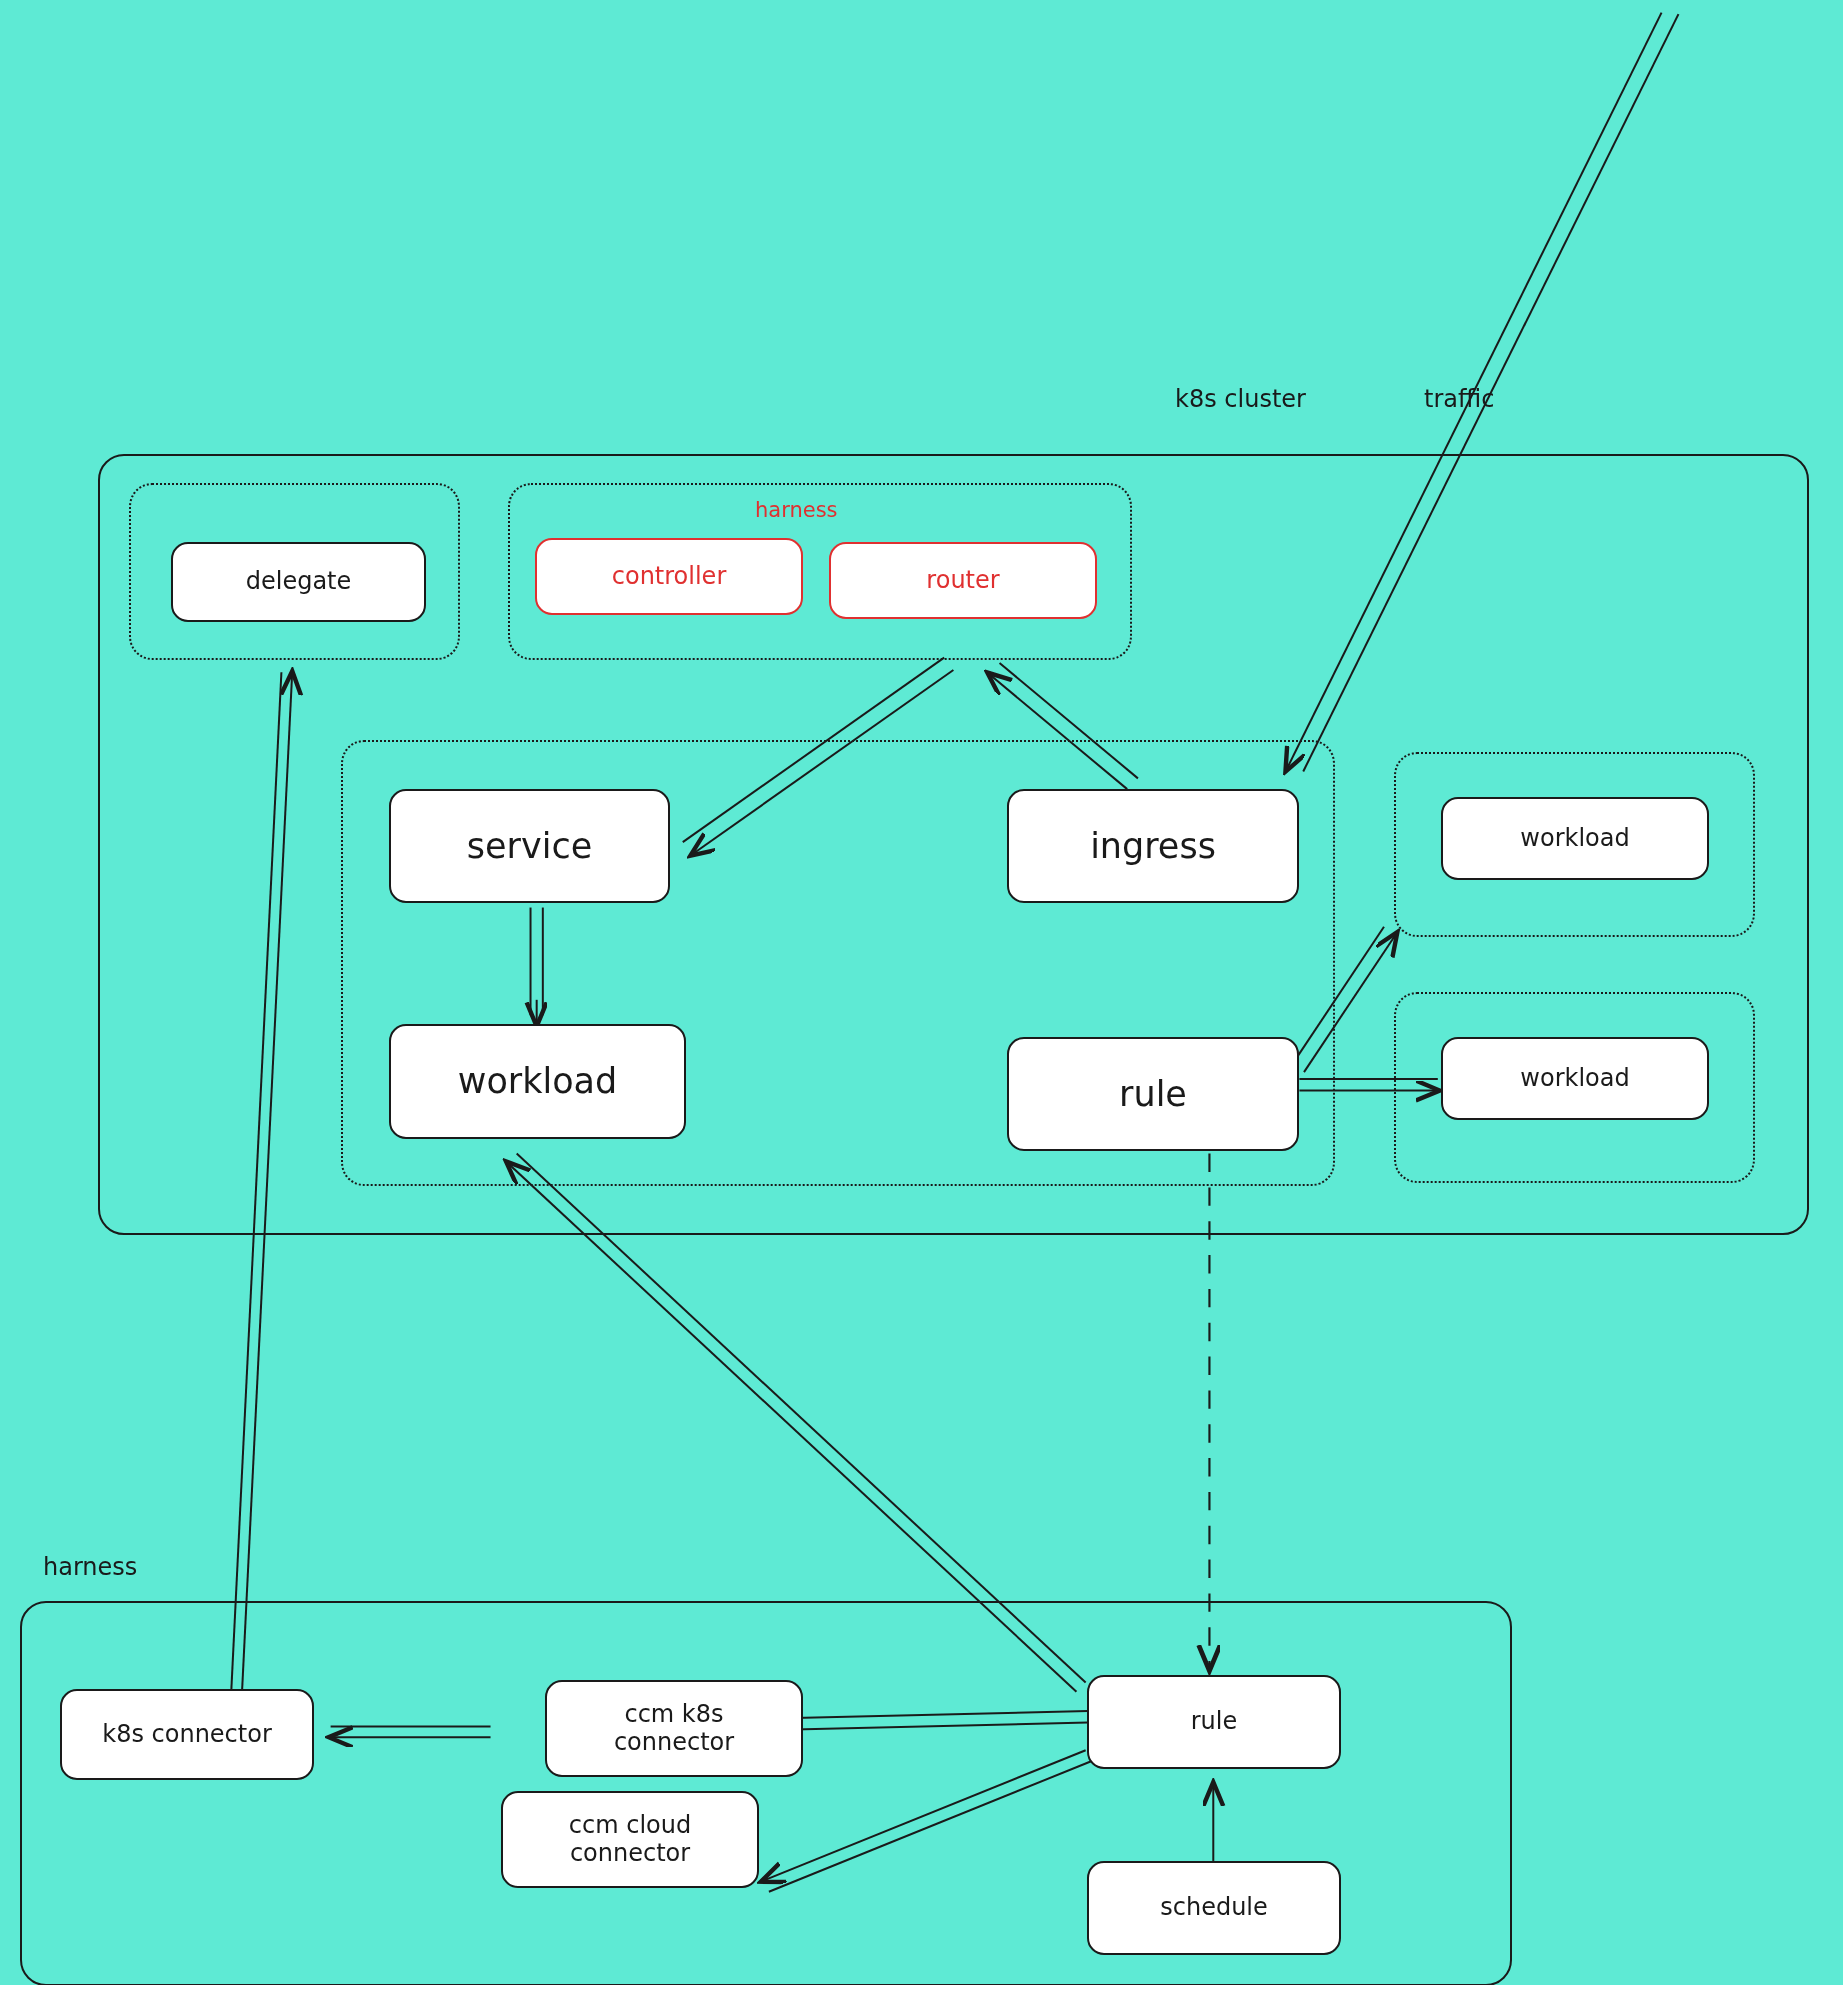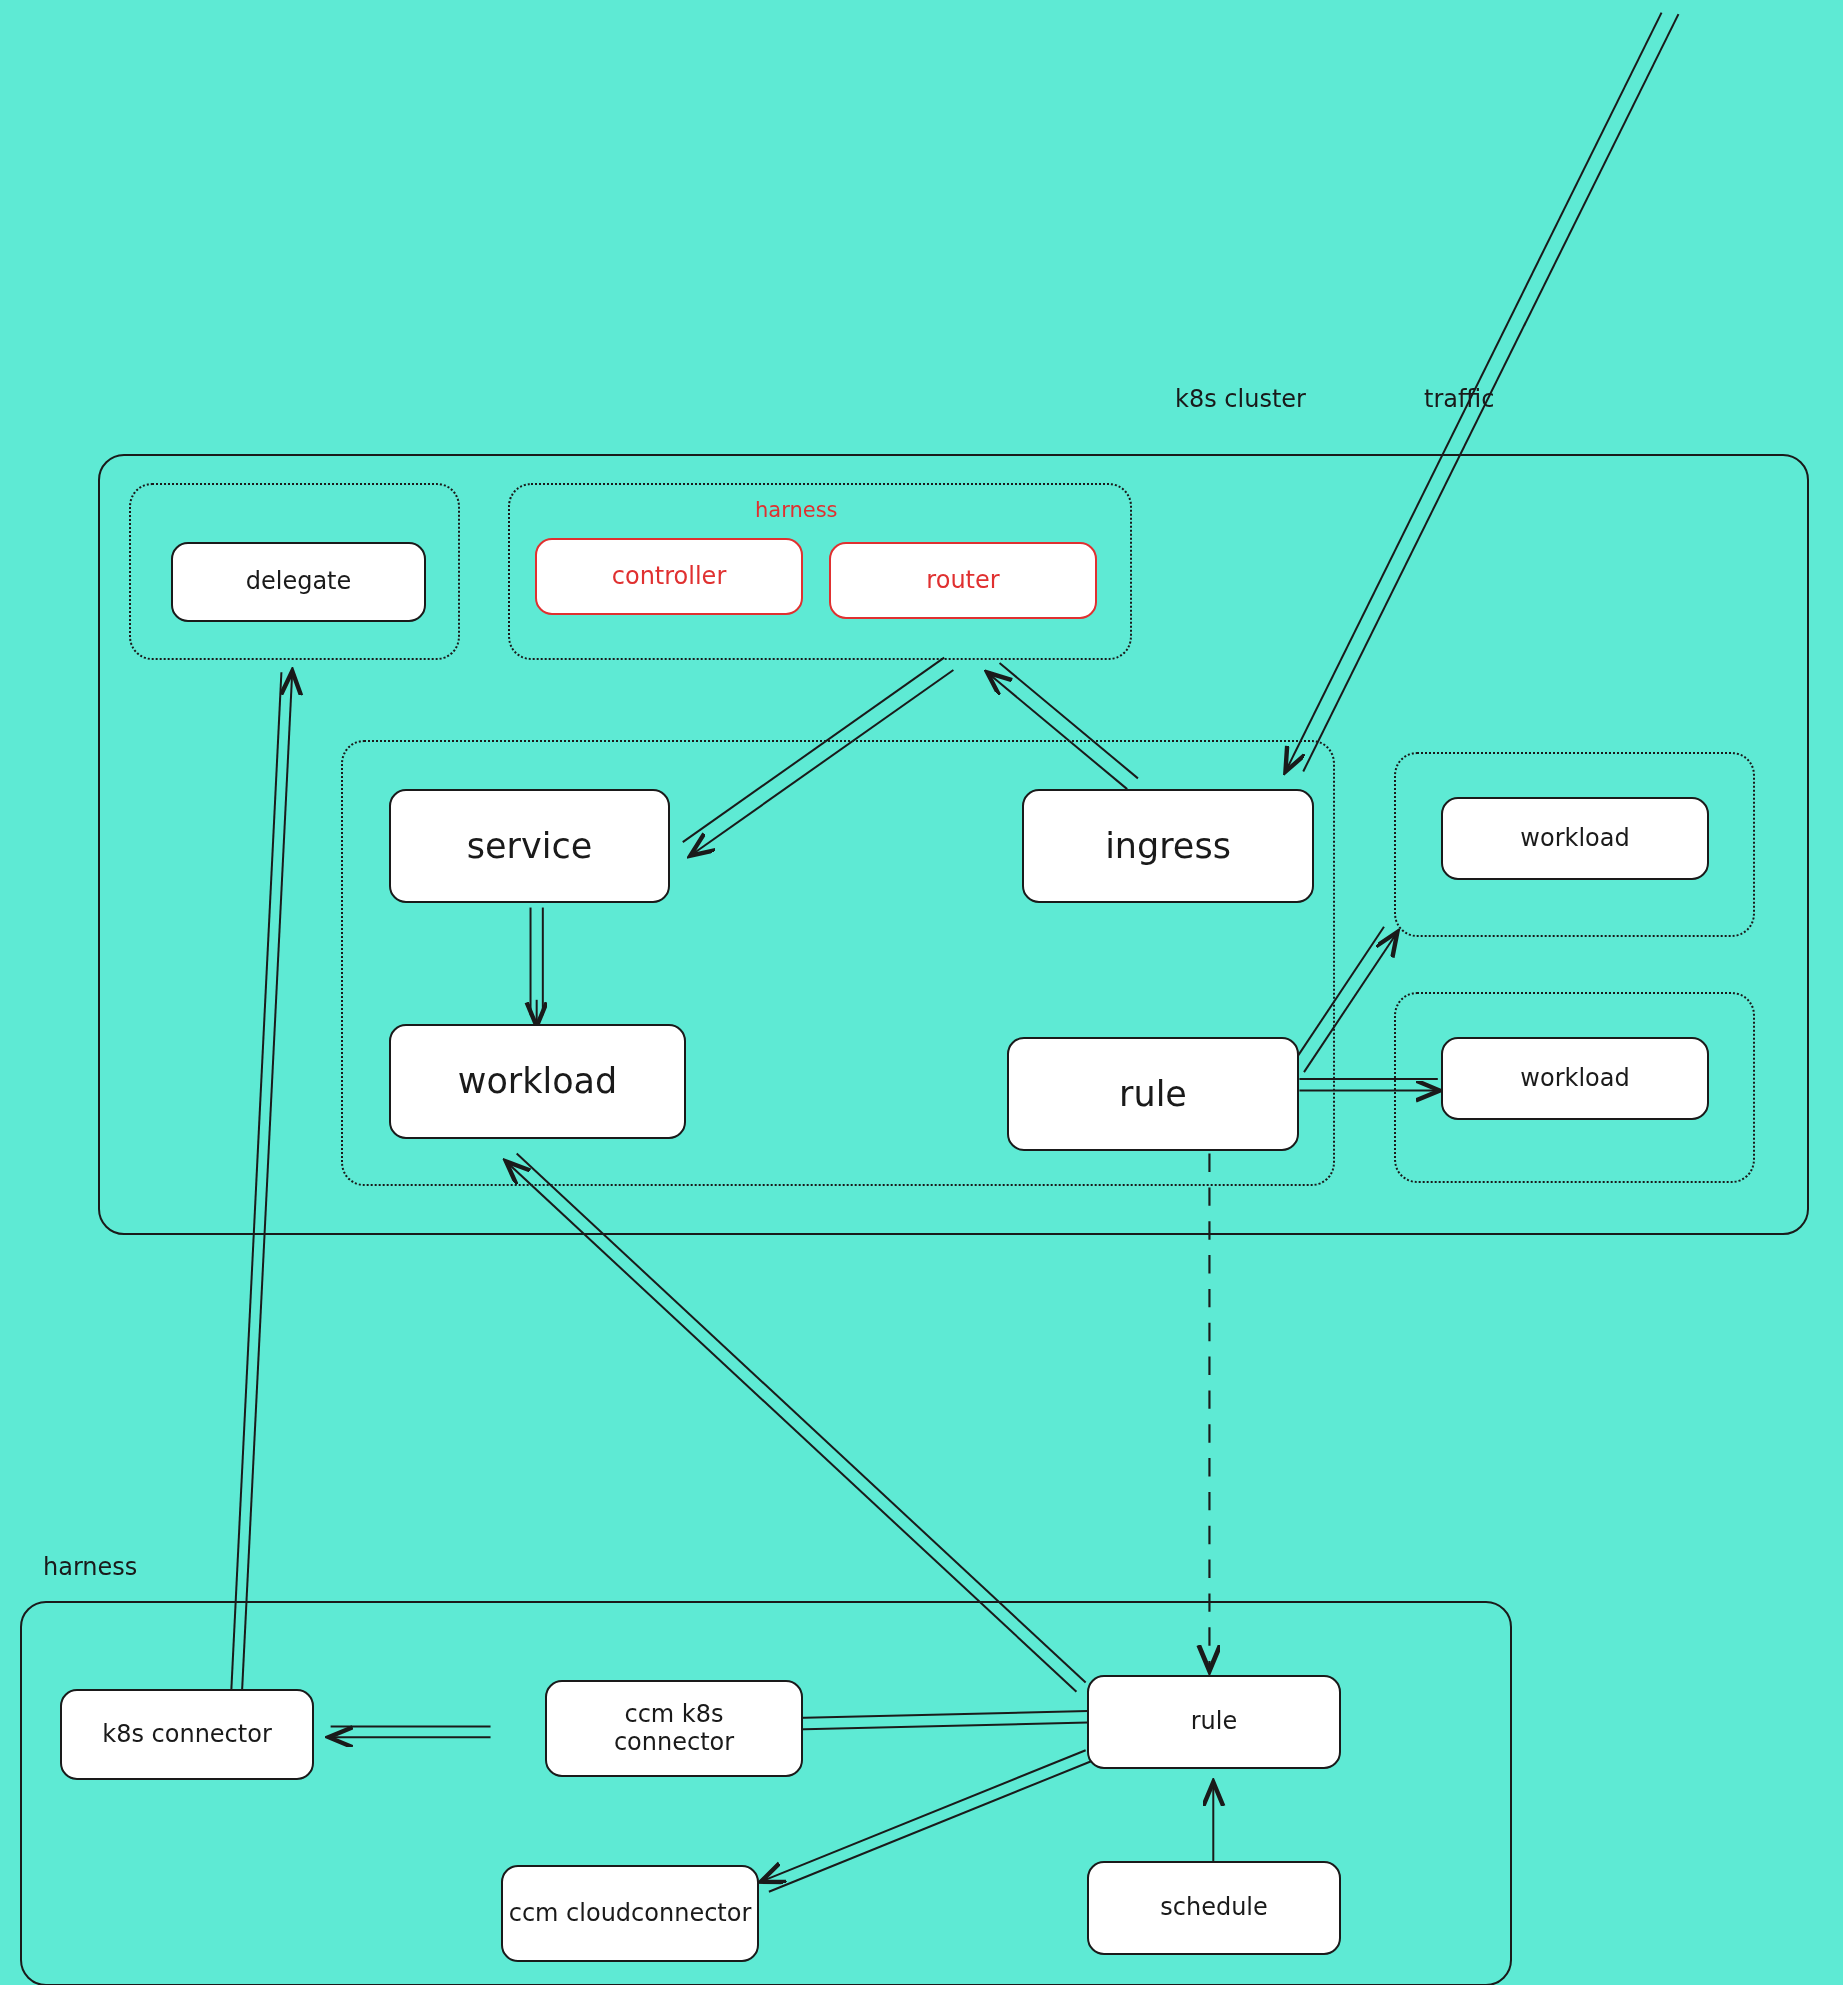--- a/index.html
+++ b/index.html
@@ -134,41 +134,41 @@
   <div class="node t-md" style="left:171px; top:534px; width:255px; height:80px;margin-top:8px;">delegate</div>
 
   <div class="group" style="left:508px; top:483px; width:624px; height:177px;"></div>
   <div class="label t-sm red" style="left:755px; top:498px;">harness</div>
   <div class="node red t-md" style="left:535px; top:538px; width:268px; height:77px;">controller</div>
   <div class="node red t-md" style="left:829px; top:531px; width:268px; height:77px;margin-top:11px;">router</div>
 
   <div class="group" style="left:341px; top:740px; width:994px; height:446px;"></div>
 
   <div class="node t-lg" style="left:389px; top:789px; width:281px; height:114px;">service</div>
-  <div class="node t-lg" style="left:1007px; top:789px; width:292px; height:114px;margin-left:15px;">ingress</div>
+  <div class="node t-lg" style="left:1007px; top:789px; width:292px; height:114px;">ingress</div>
   <div class="node t-lg" style="left:389px; top:1024px; width:297px; height:115px;">workload</div>
   <div class="node t-lg" style="left:1007px; top:1037px; width:292px; height:114px;">rule</div>
 
   <div class="group" style="left:1394px; top:752px; width:361px; height:185px;"></div>
   <div class="node t-md" style="left:1441px; top:797px; width:268px; height:83px;">workload</div>
 
   <div class="group" style="left:1394px; top:992px; width:361px; height:191px;"></div>
   <div class="node t-md" style="left:1441px; top:1037px; width:268px; height:83px;">workload</div>
 
   <div class="label t-md" style="left:43px; top:1553px;">harness</div>
   <div class="bigbox" style="left:20px; top:1601px; width:1492px; height:385px;"></div>
 
   <div class="node t-md" style="left:60px; top:1689px; width:254px; height:91px;">k8s connector</div>
 
   <div class="node t-md" style="left:501px; top:1680px; width:258px; height:97px; flex-direction:column;margin-left:44px;">
     <span>ccm k8s</span>
     <span>connector</span>
   </div>
 
-  <div class="node t-md" style="left:501px; top:1865px; width:258px; height:97px; flex-direction:row;align-items:center;">
+  <div class="node t-md" style="left:501px; top:1791px; width:258px; height:97px; flex-direction:column;align-items:center;">
     <span>ccm cloud</span>
     <span>connector</span>
   </div>
 
   <div class="node t-md" style="left:1087px; top:1675px; width:254px; height:94px;">rule</div>
 
   <div class="node t-md" style="left:1087px; top:1861px; width:254px; height:94px;">schedule</div>
 
 </div>
 

